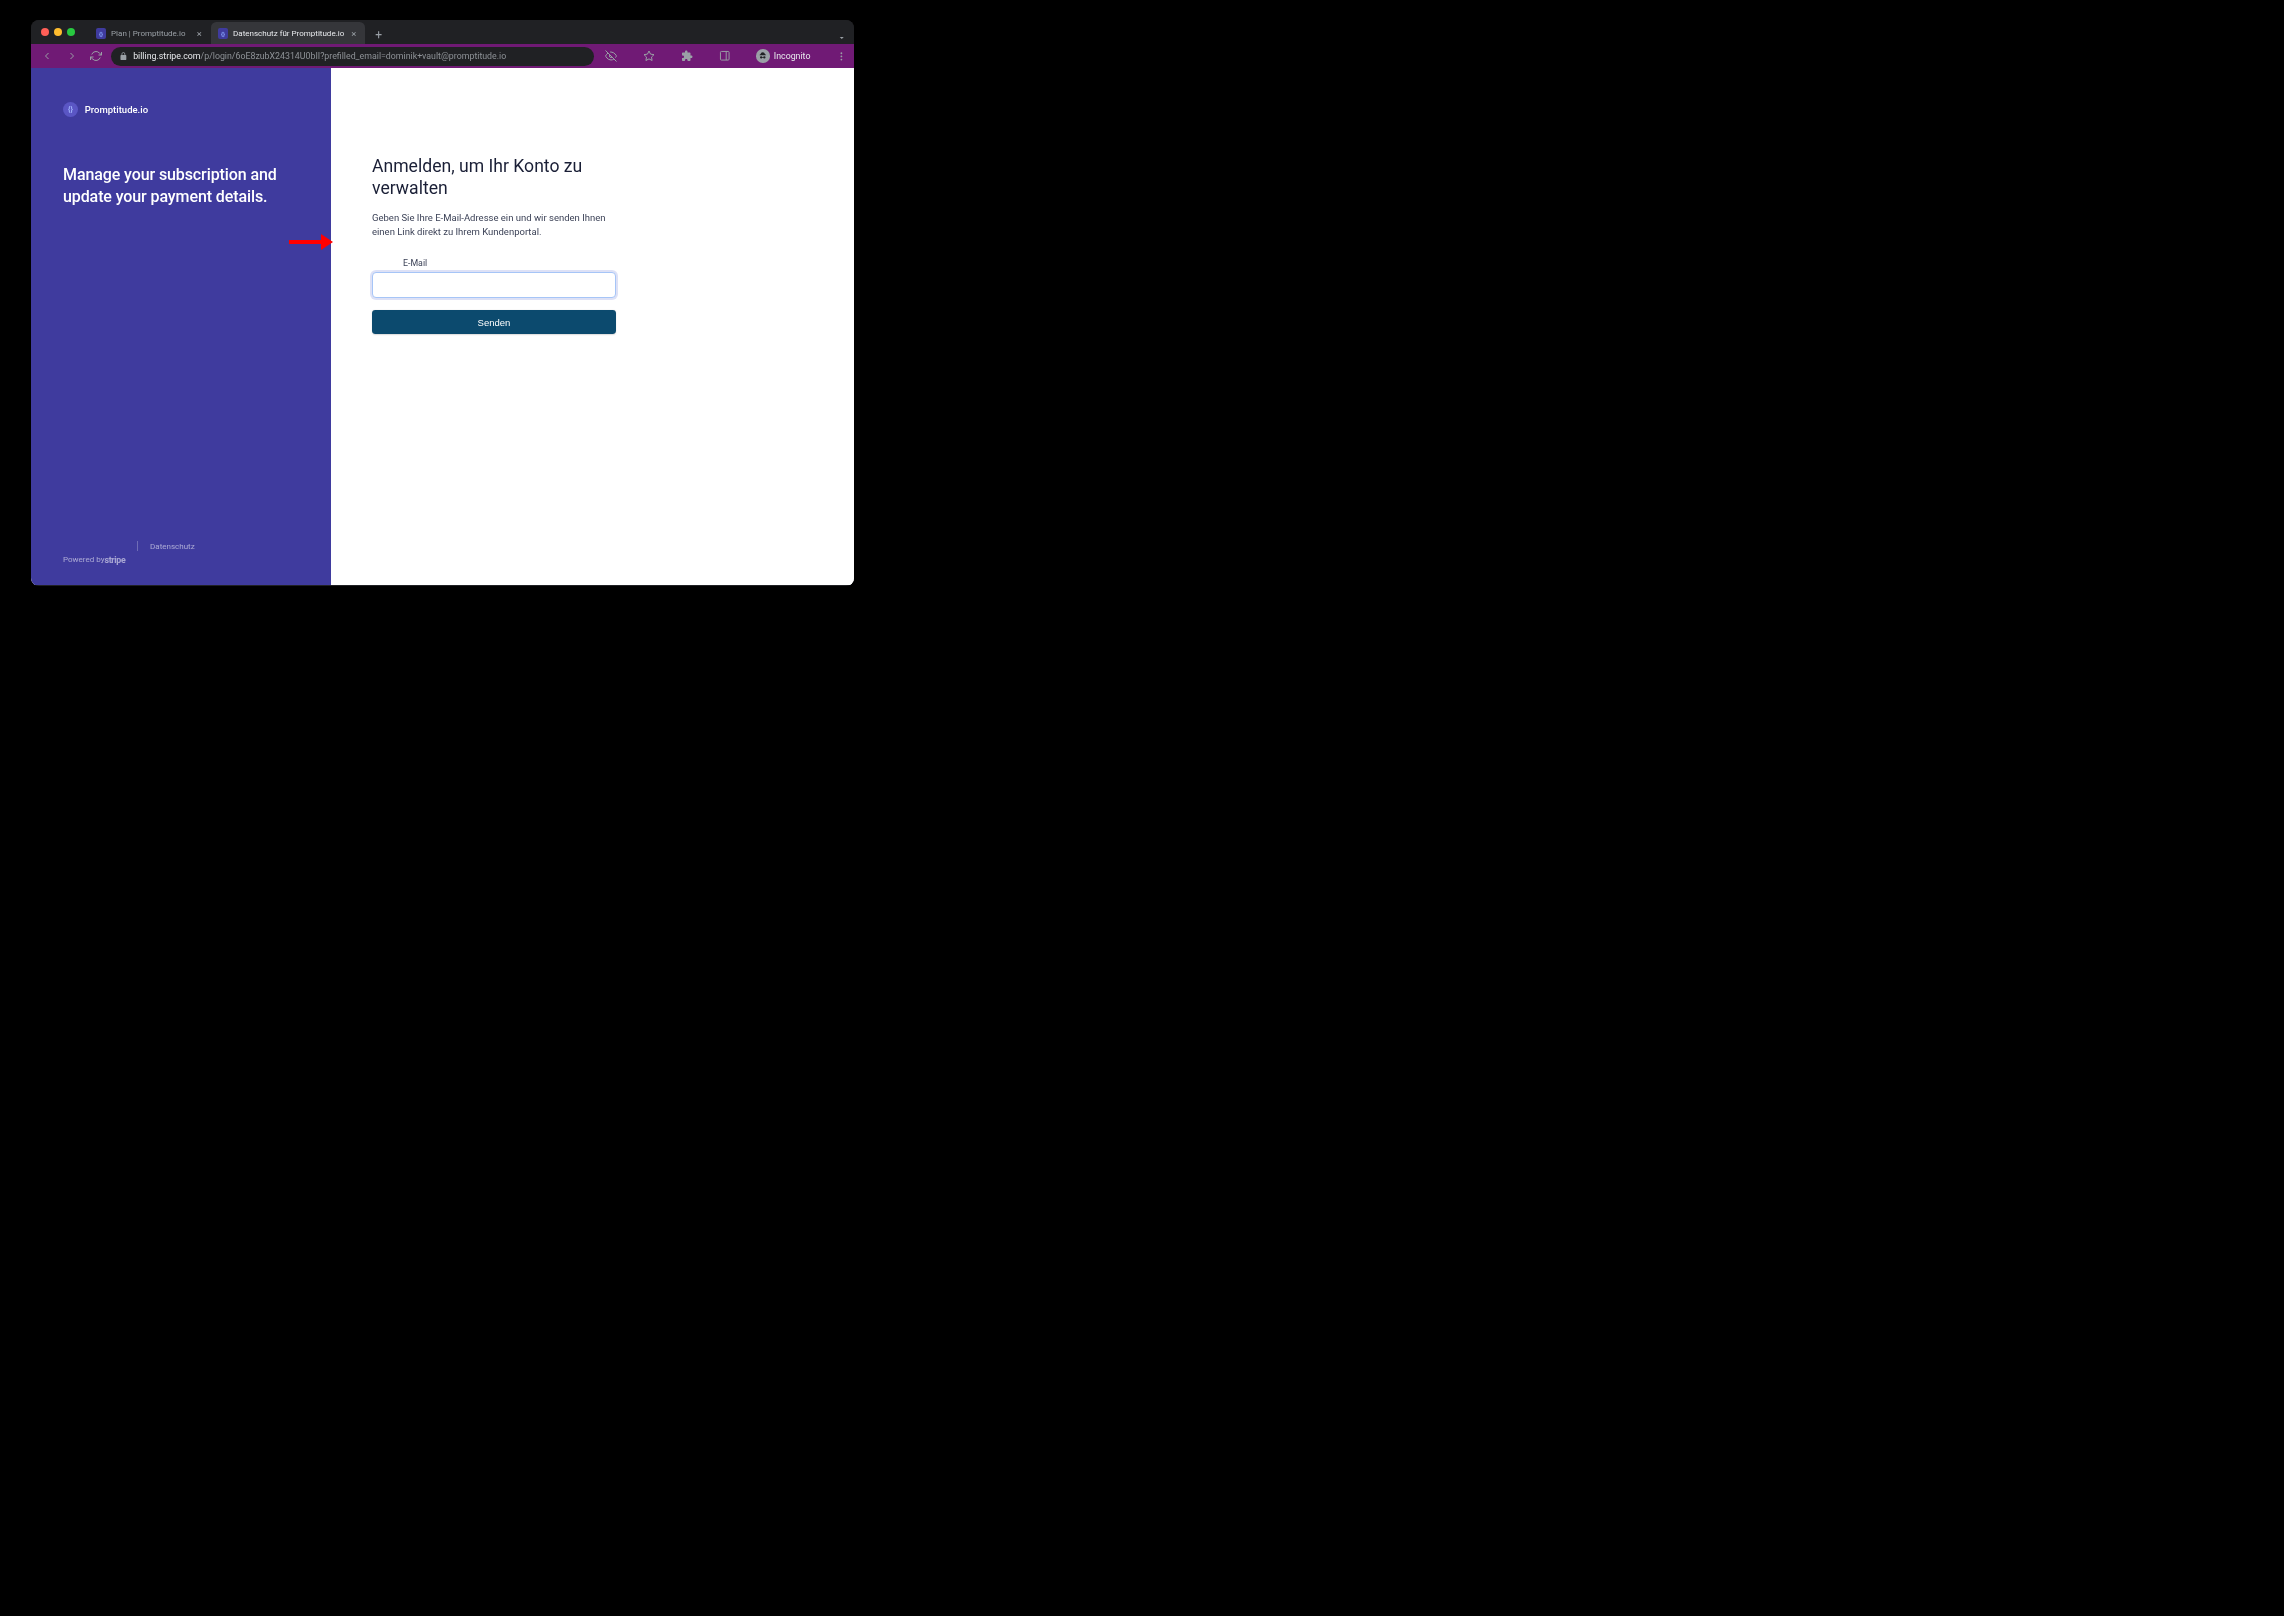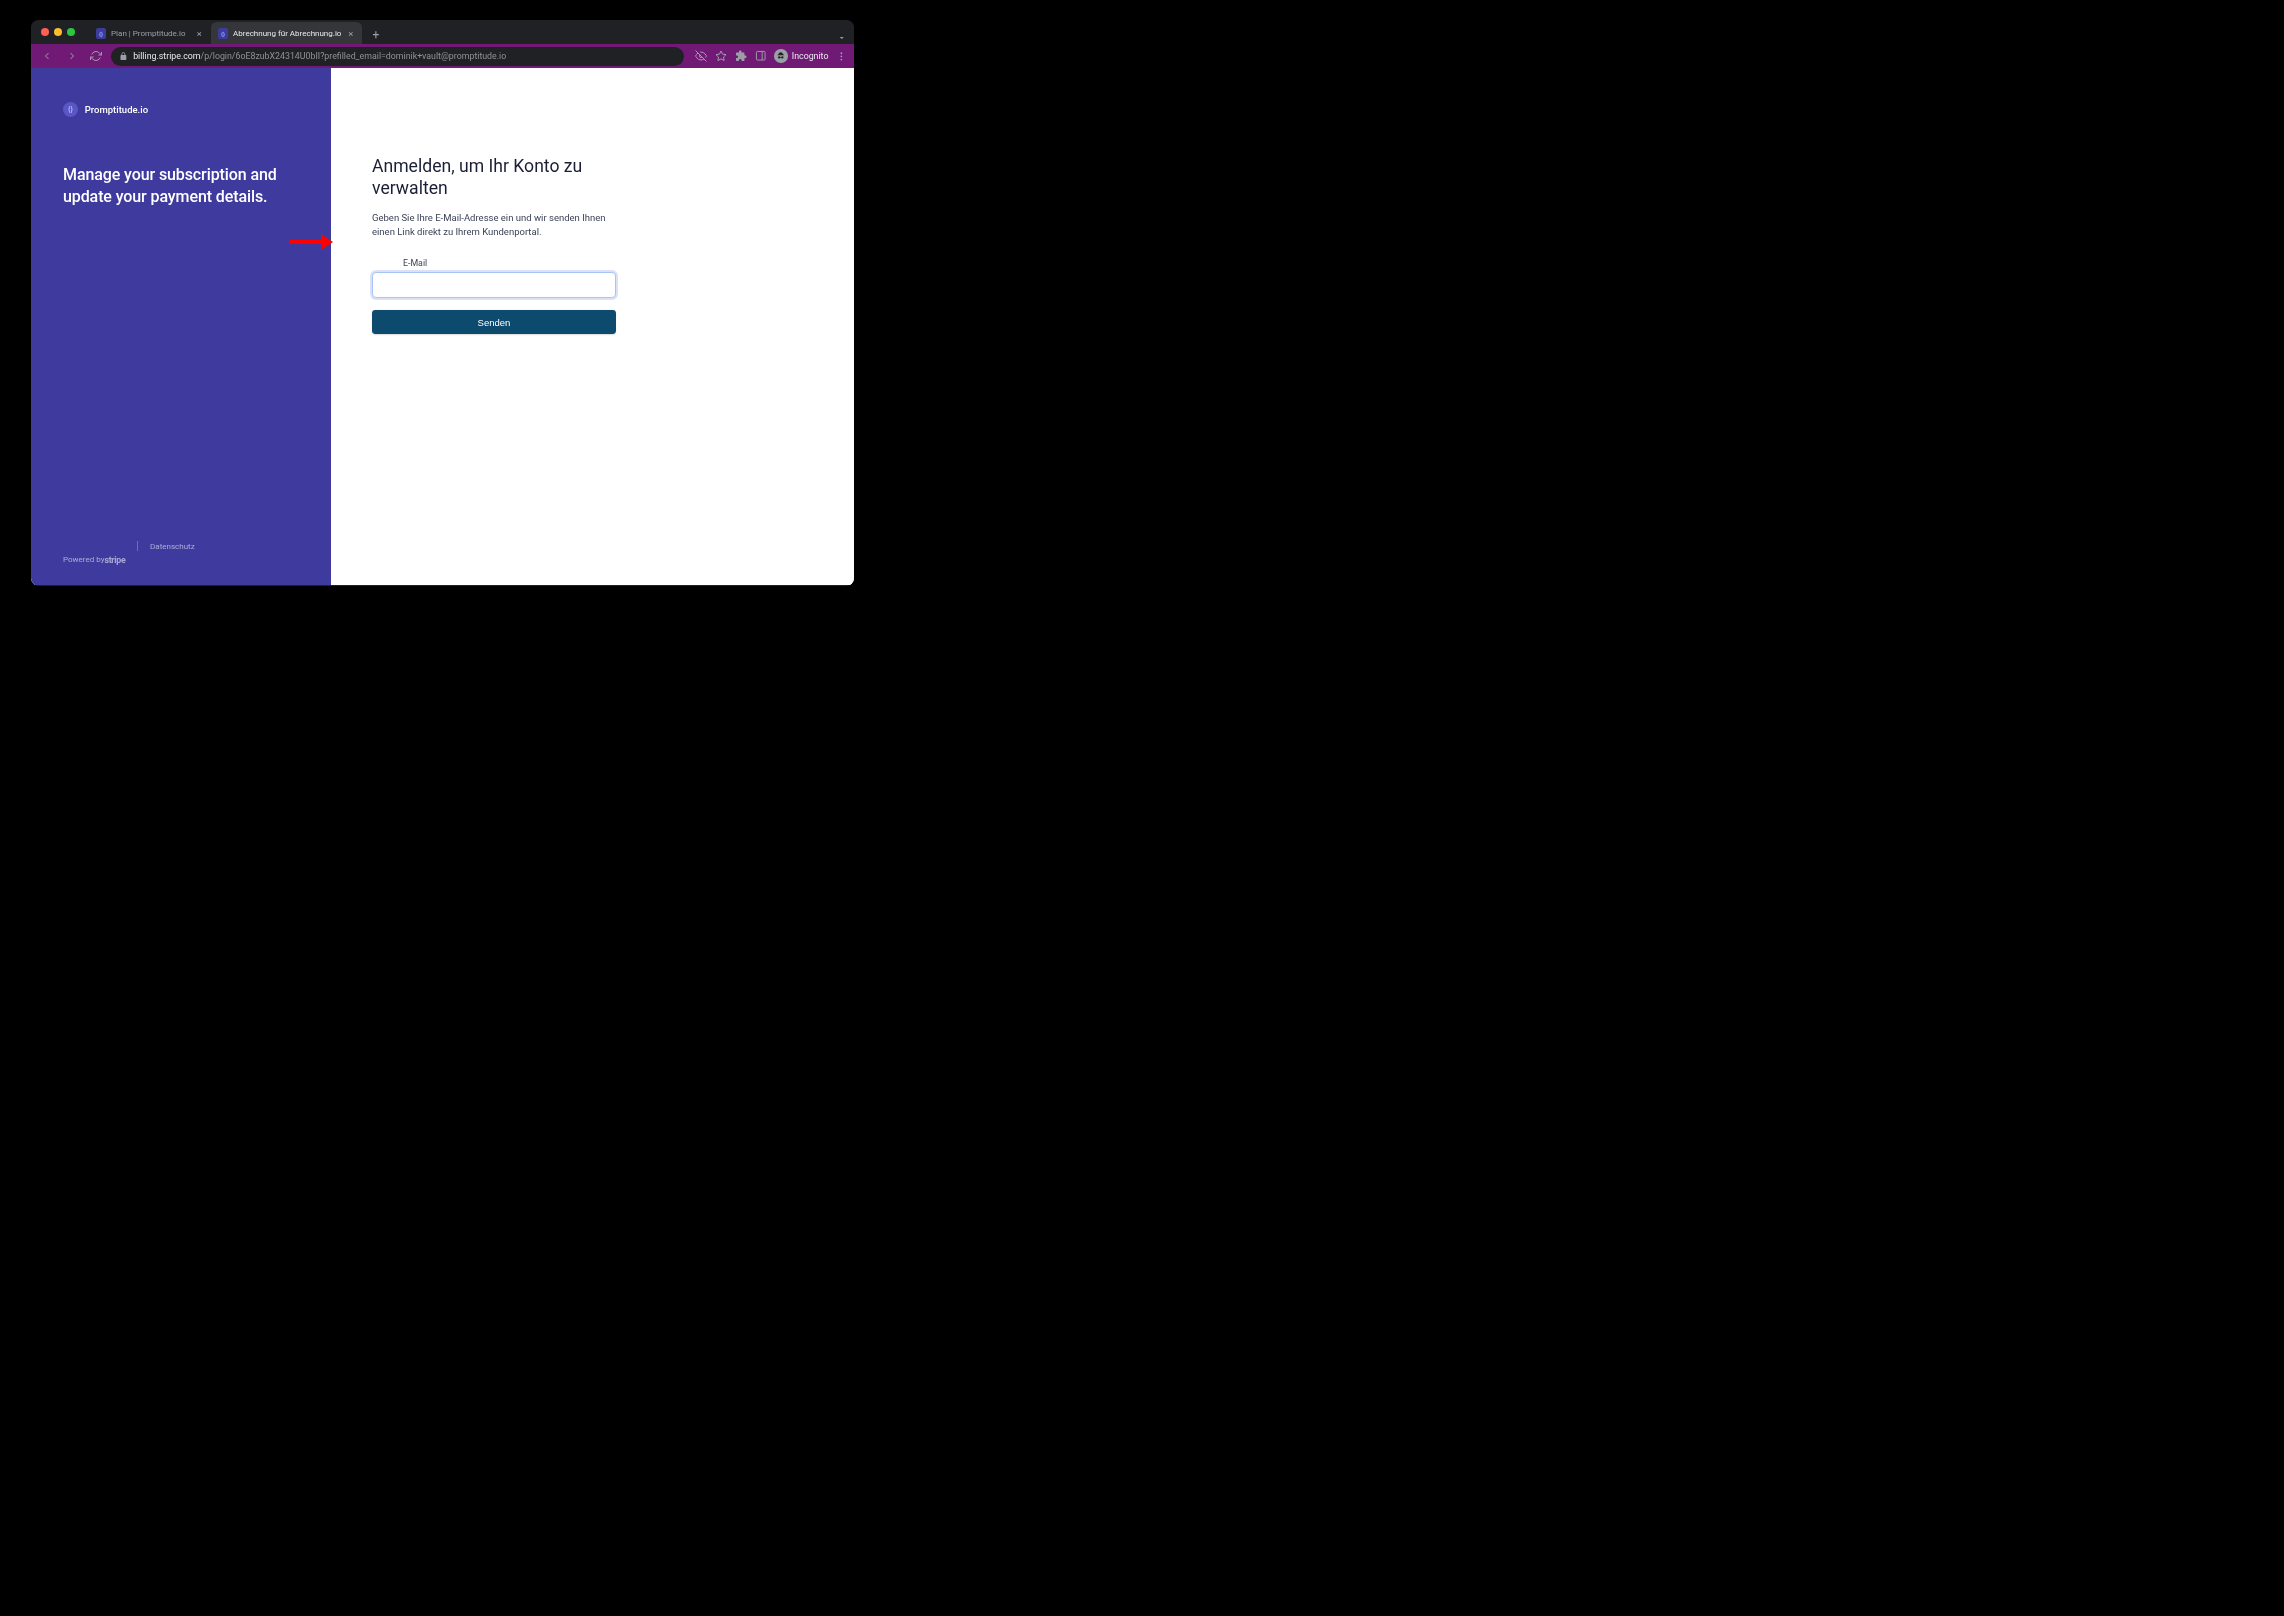--- a/index.html
+++ b/index.html
@@ -177,21 +177,21 @@
       color: #e8eaed;
     }
     
     .url-path {
       color: #8e9297;
     }
     
     .toolbar-icons {
       display: flex;
       align-items: center;
-      gap: 8px;
+      gap: 26px;
       margin-left: 5.4px;
     }
     
     .toolbar-icon {
       color: #9aa0a6;
       display: flex;
       align-items: center;
       justify-content: center;
       cursor: pointer;
     }
@@ -383,21 +383,21 @@
       <div class="traffic-light tl-green"></div>
     </div>
     <div class="tabs">
       <div class="tab">
         <div class="tab-favicon">{}</div>
         <span class="tab-title">Plan | Promptitude.io</span>
         <span class="tab-close">×</span>
       </div>
       <div class="tab active">
         <div class="tab-favicon">{}</div>
-        <span class="tab-title">Abrechnung für Abrechnung.io</span>
+        <span class="tab-title">Datenschutz für Promptitude.io</span>
         <span class="tab-close">×</span>
       </div>
       <div class="new-tab-btn">+</div>
       <div class="tab-dropdown">
         <svg width="9.5" height="9.5" viewBox="0 0 24 24" fill="currentColor">
             <path d="M7 10l5 5 5-5z"></path>
           </svg>
       </div>
     </div>
   </div>

